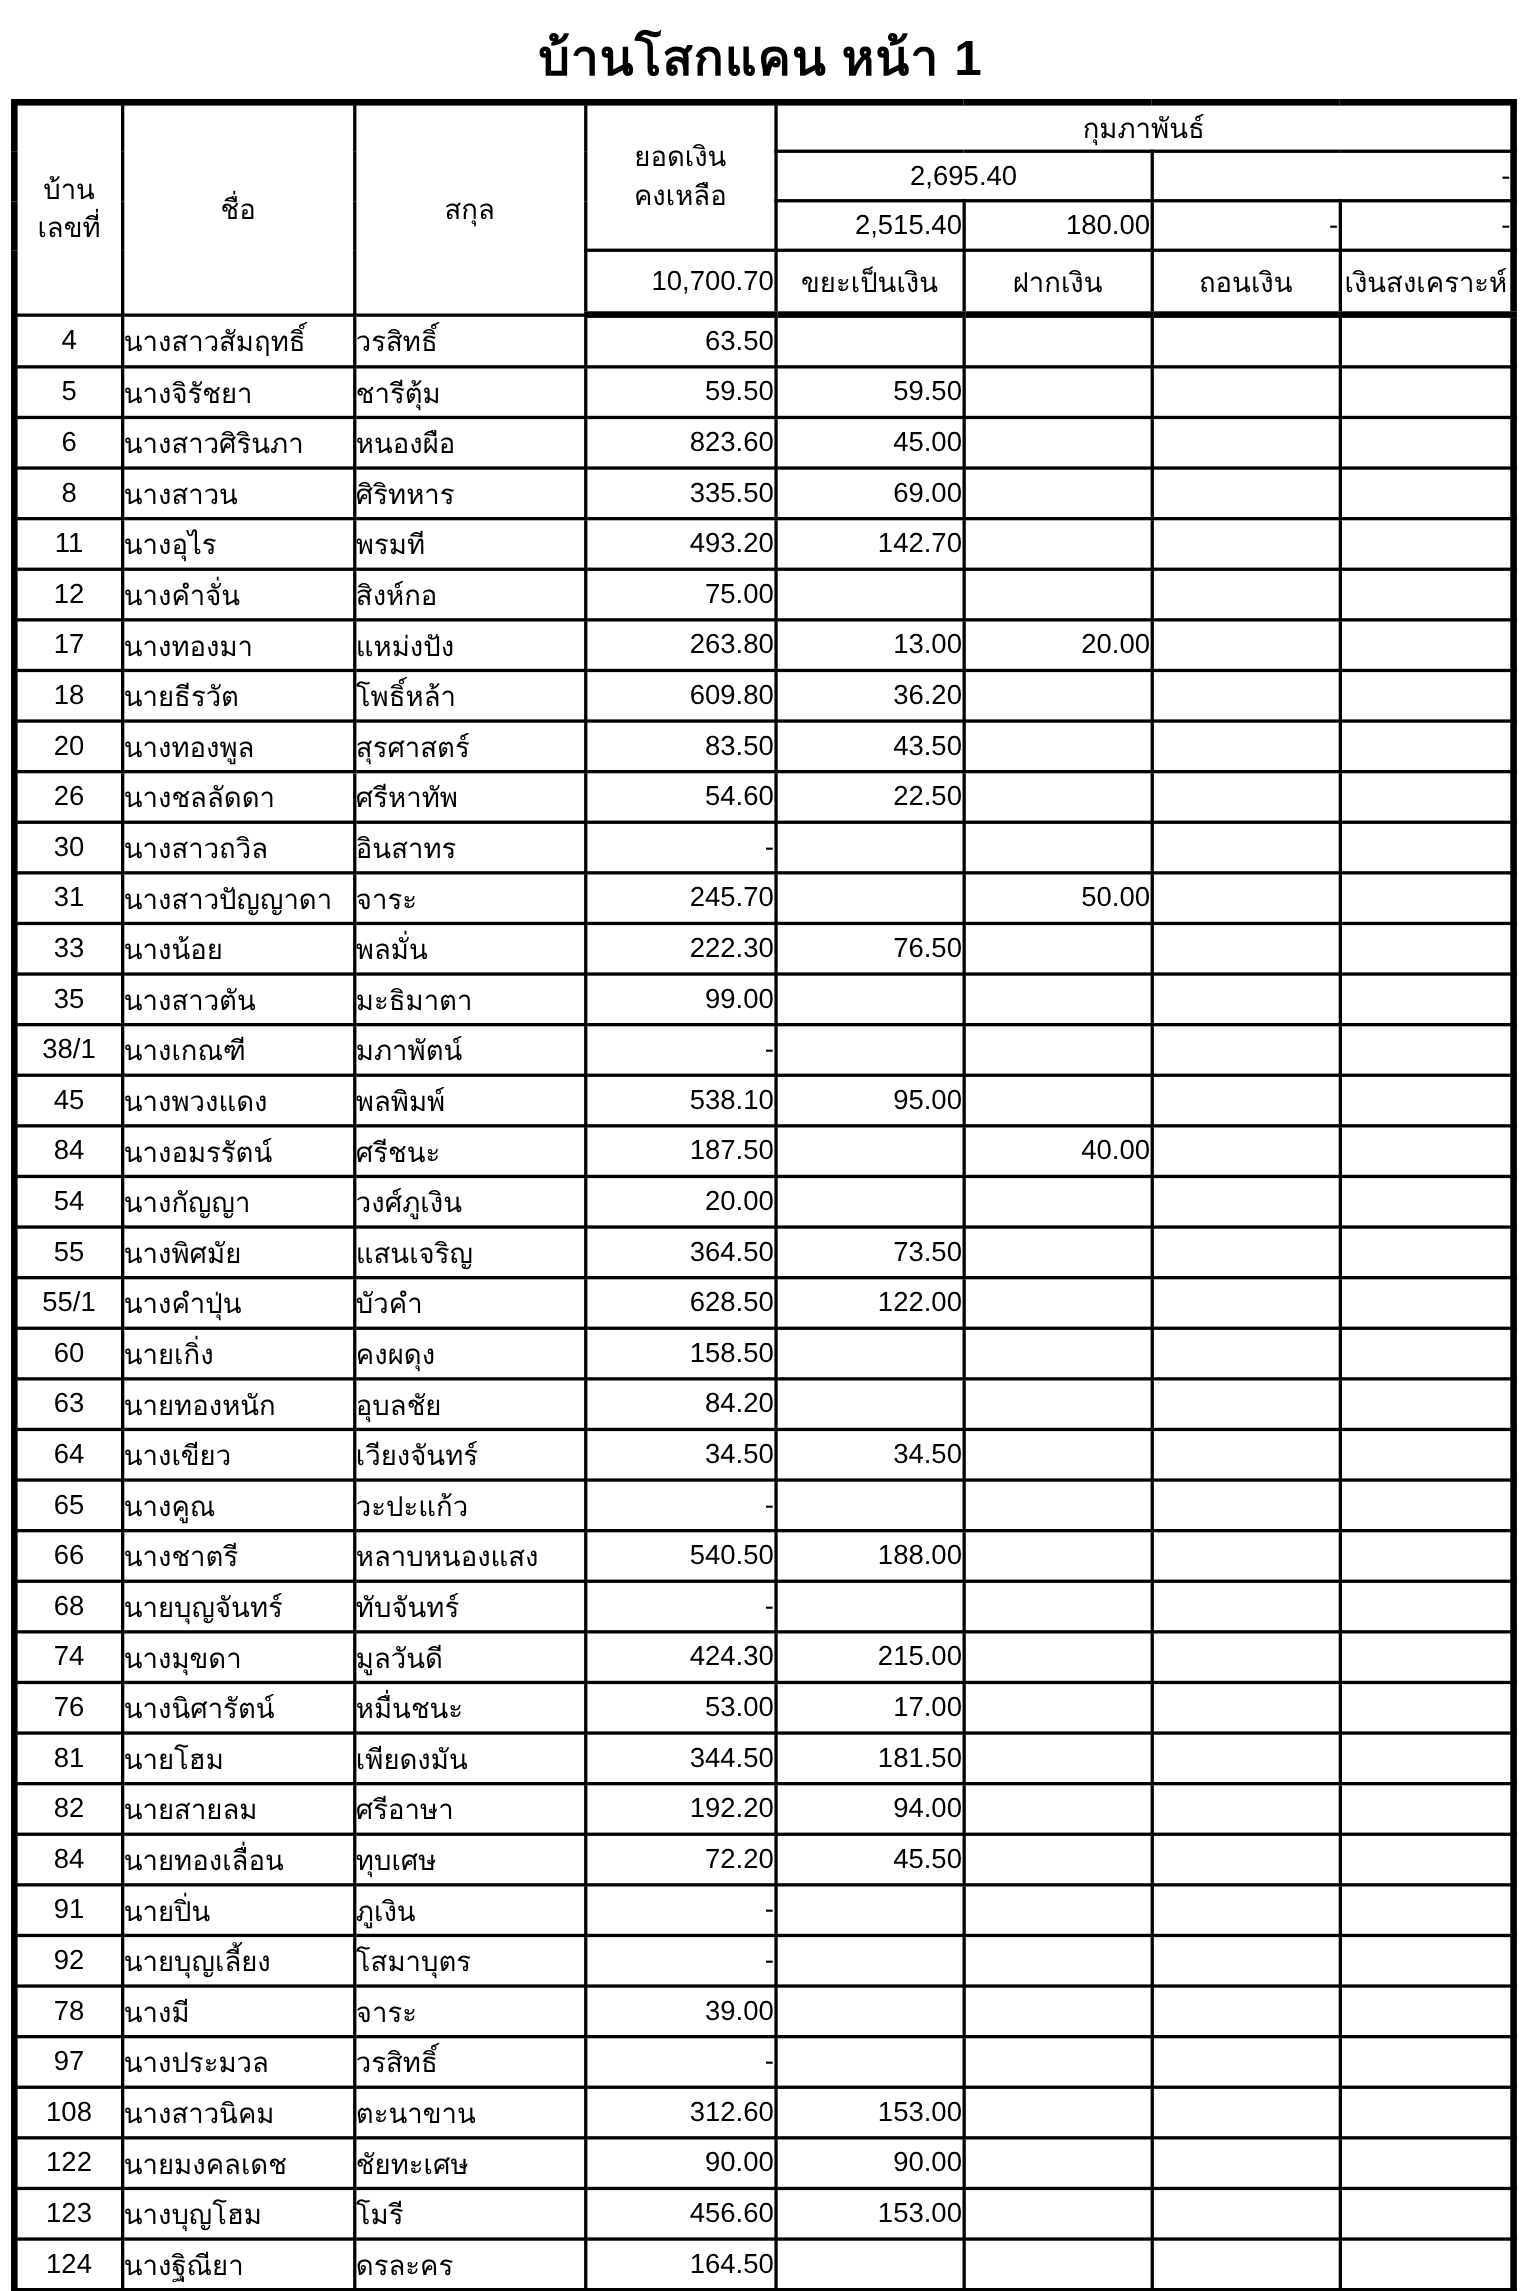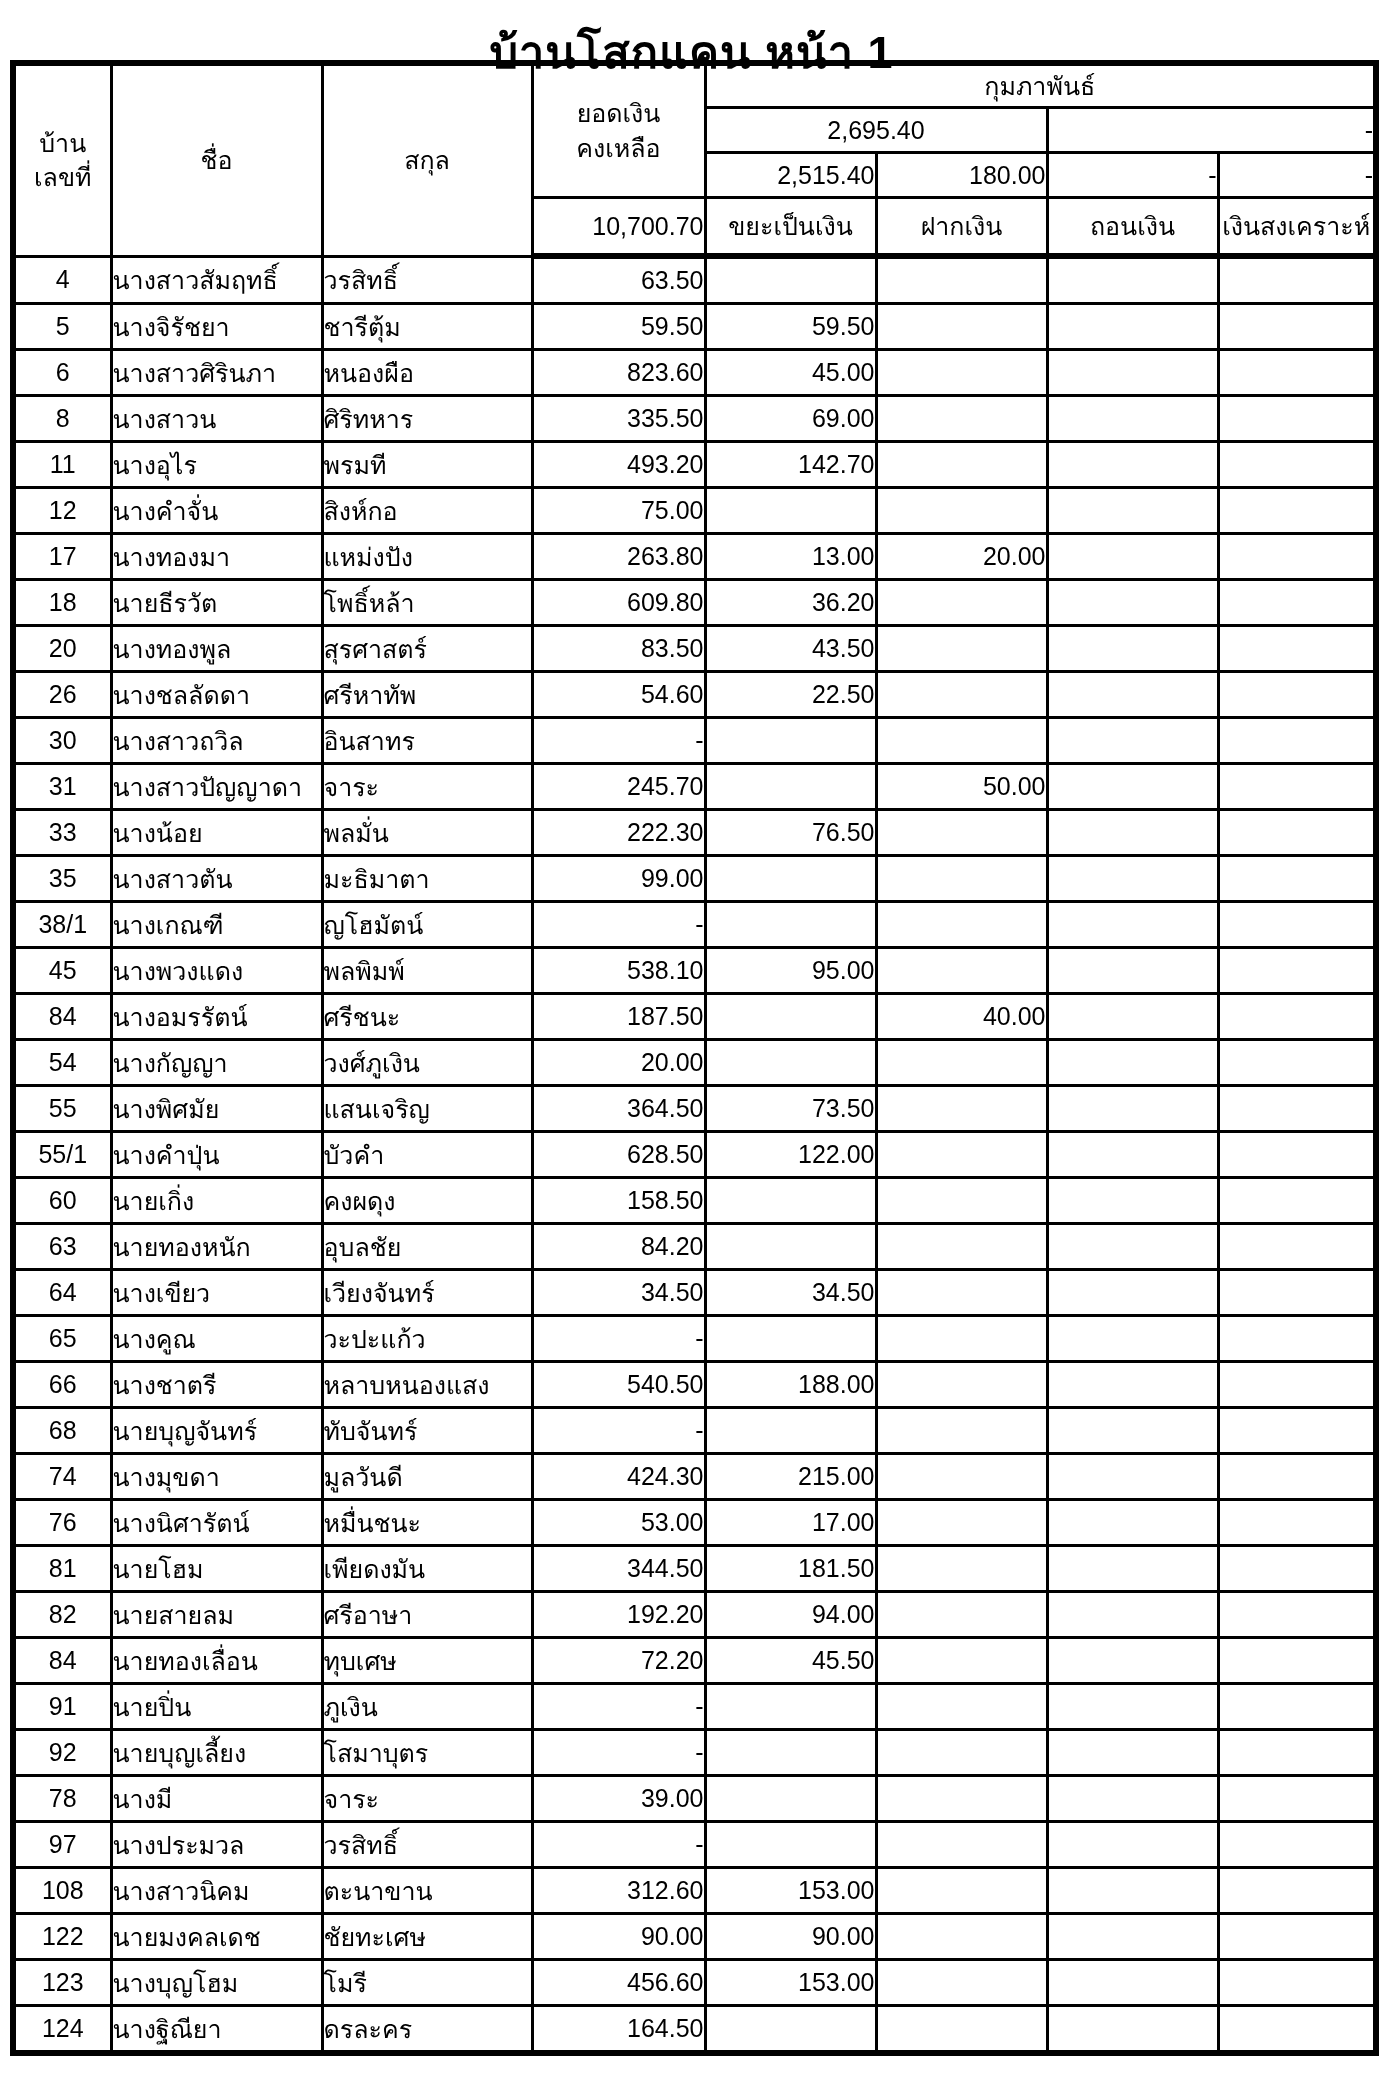--- a/index.html
+++ b/index.html
@@ -13,21 +13,21 @@
     width: 1383px;
     height: 2083px;
     background: #ffffff;
     overflow: hidden;
   }
   .title {
     text-align: center;
     font-size: 45px;
     font-weight: bold;
     padding-top: 16px;
-    height: 60px;
+    height: 90px;
     box-sizing: border-box;
     letter-spacing: 1px;
   }
   table.ledger {
     border-collapse: collapse;
     table-layout: fixed;
     margin-left: 10px;
     border: 6px solid #000;
   }
   .ledger th, .ledger td {
@@ -244,21 +244,21 @@
       <td class="c-name">มะธิมาตา</td>
       <td class="c-num">99.00</td>
       <td class="c-num"></td>
       <td class="c-num"></td>
       <td class="c-num"></td>
       <td class="c-num"></td>
     </tr>
         <tr>
       <td class="c-no">38/1</td>
       <td class="c-name">นางเกณฑี</td>
-      <td class="c-name">ญโฮมัตน์</td>
+      <td class="c-name">มภาพัตน์</td>
       <td class="c-num c-dash">-</td>
       <td class="c-num"></td>
       <td class="c-num"></td>
       <td class="c-num"></td>
       <td class="c-num"></td>
     </tr>
         <tr>
       <td class="c-no">45</td>
       <td class="c-name">นางพวงแดง</td>
       <td class="c-name">พลพิมพ์</td>

